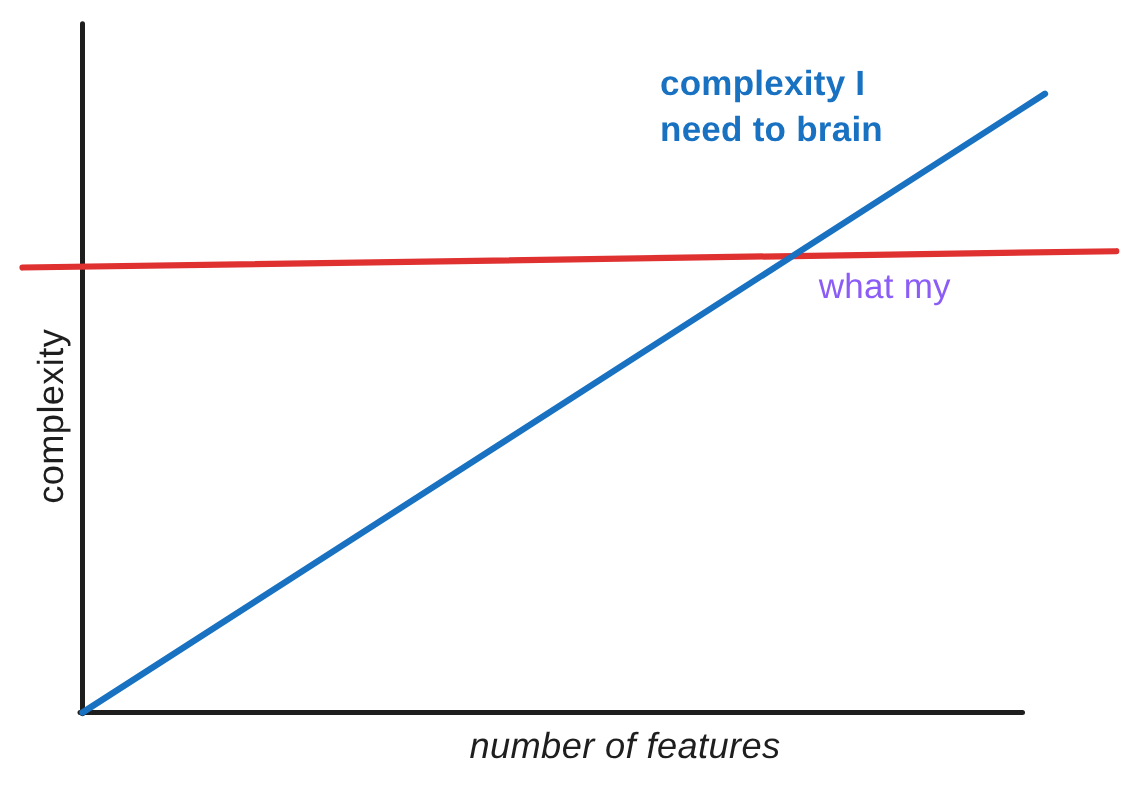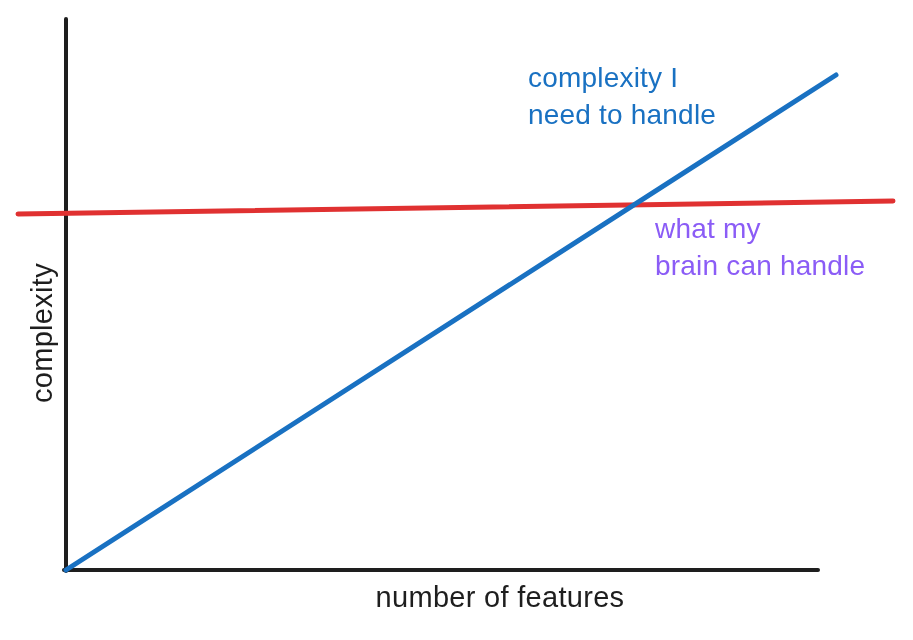--- a/index.html
+++ b/index.html
@@ -28,38 +28,40 @@
     font-size: 29px;
     letter-spacing: 0.3px;
     white-space: nowrap;
     user-select: none;
   }
   .xlabel {
     left: 300px;
     top: 581px;
     width: 400px;
     text-align: center;
+    font-style: italic;
   }
   .ylabel {
     left: 42px;
     top: 333px;
     transform: translate(-50%, -50%) rotate(-90deg);
     transform-origin: center center;
   }
   .annotation {
     position: absolute;
     font-size: 28px;
     line-height: 37px;
     letter-spacing: 0.2px;
     white-space: nowrap;
     user-select: none;
   }
   .annotation-blue {
     left: 528px;
-    top: 59px;
+    top: 48px;
+    font-weight: bold;
   }
   .annotation-red {
     left: 655px;
     top: 210px;
   }
 </style>
 </head>
 <body>
 
 <div class="canvas">
@@ -70,21 +72,20 @@
       <line x1="18" y1="214" x2="893" y2="201" stroke="#e03131" stroke-width="5" stroke-linecap="round"></line>
       <line x1="66" y1="570" x2="836" y2="75" stroke="#1971c2" stroke-width="5" stroke-linecap="round"></line>
     </svg>
 
   <div class="axis-label ylabel">complexity</div>
 
   <div class="axis-label xlabel">number of features</div>
 
   <div class="annotation annotation-blue" style="color: rgb(25, 113, 194);">
     <div>complexity I</div>
-    <div>need to handle</div>
+    <div>need to brain</div>
   </div>
 
   <div class="annotation annotation-red" style="color: #8b5cf6;">
     <div>what my</div>
-    <div>brain can handle</div>
   </div>
 
 </div>
 
 </body></html>

